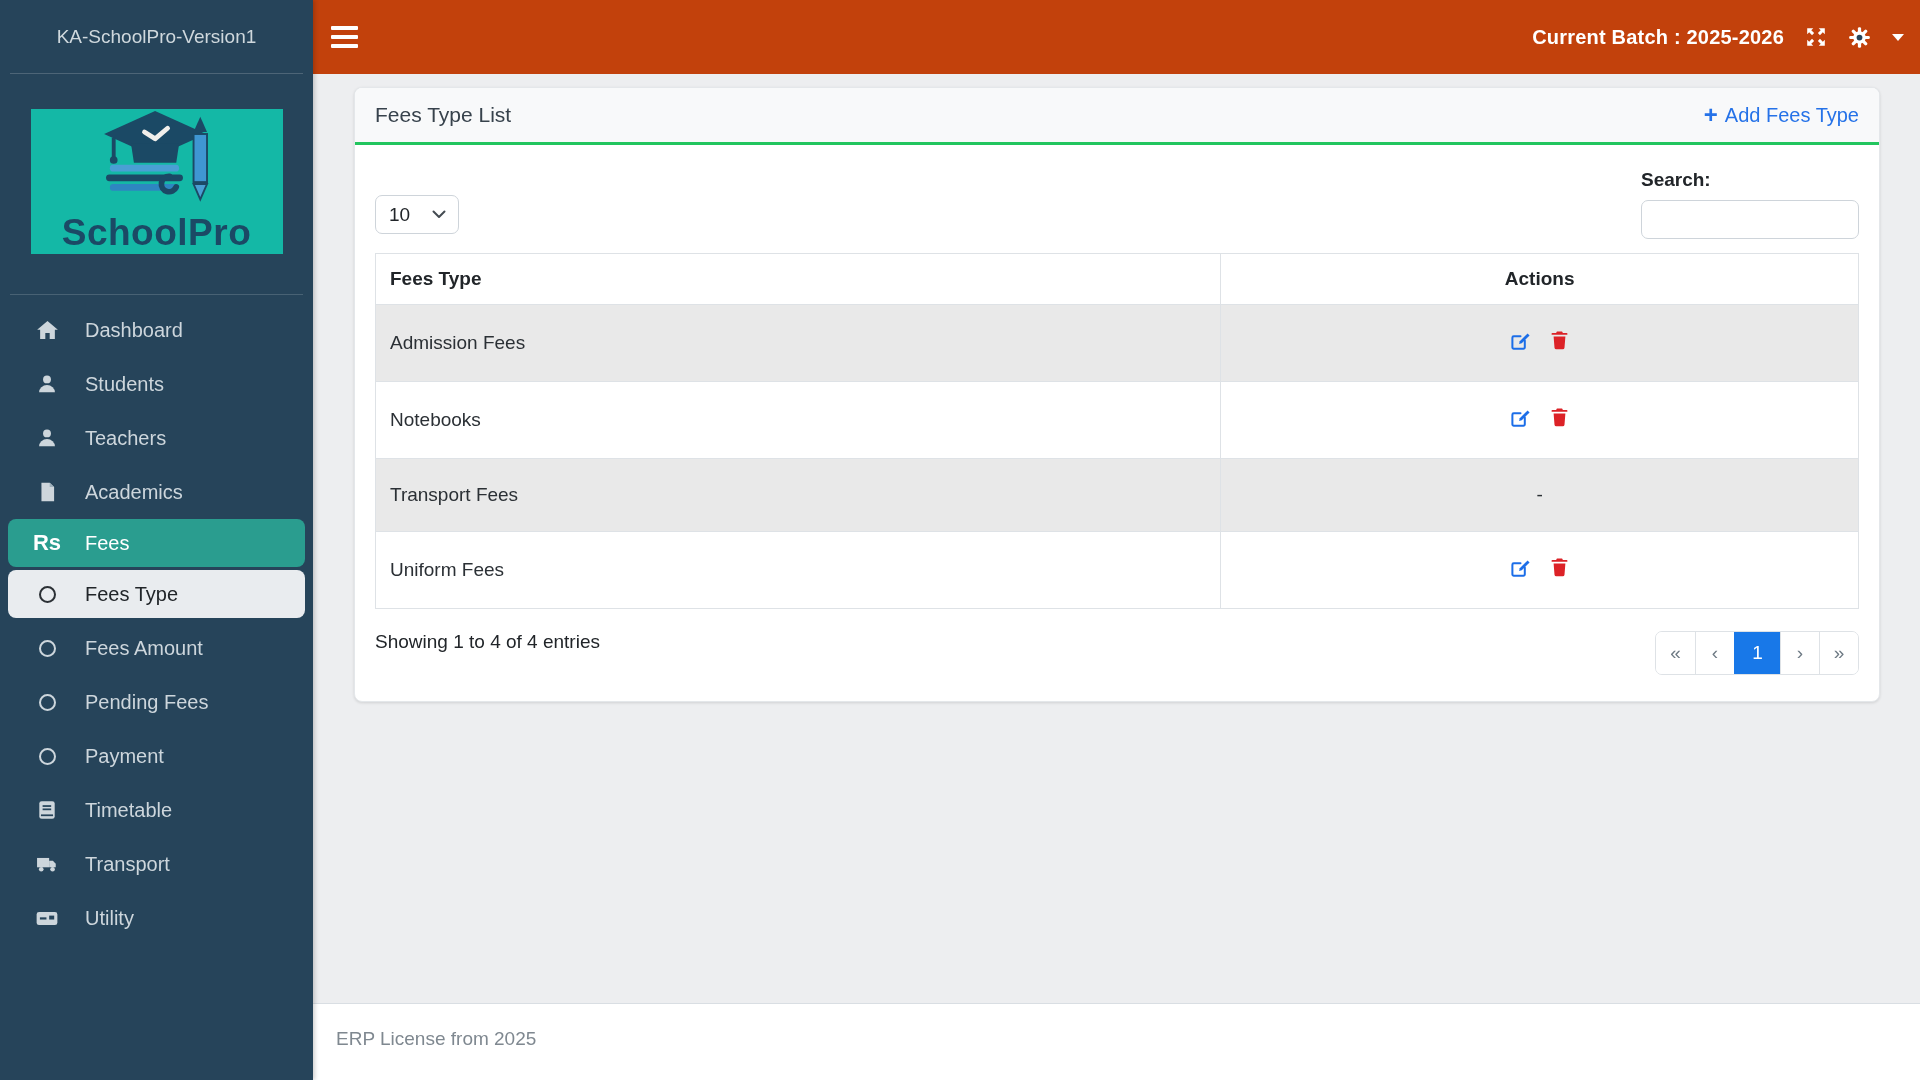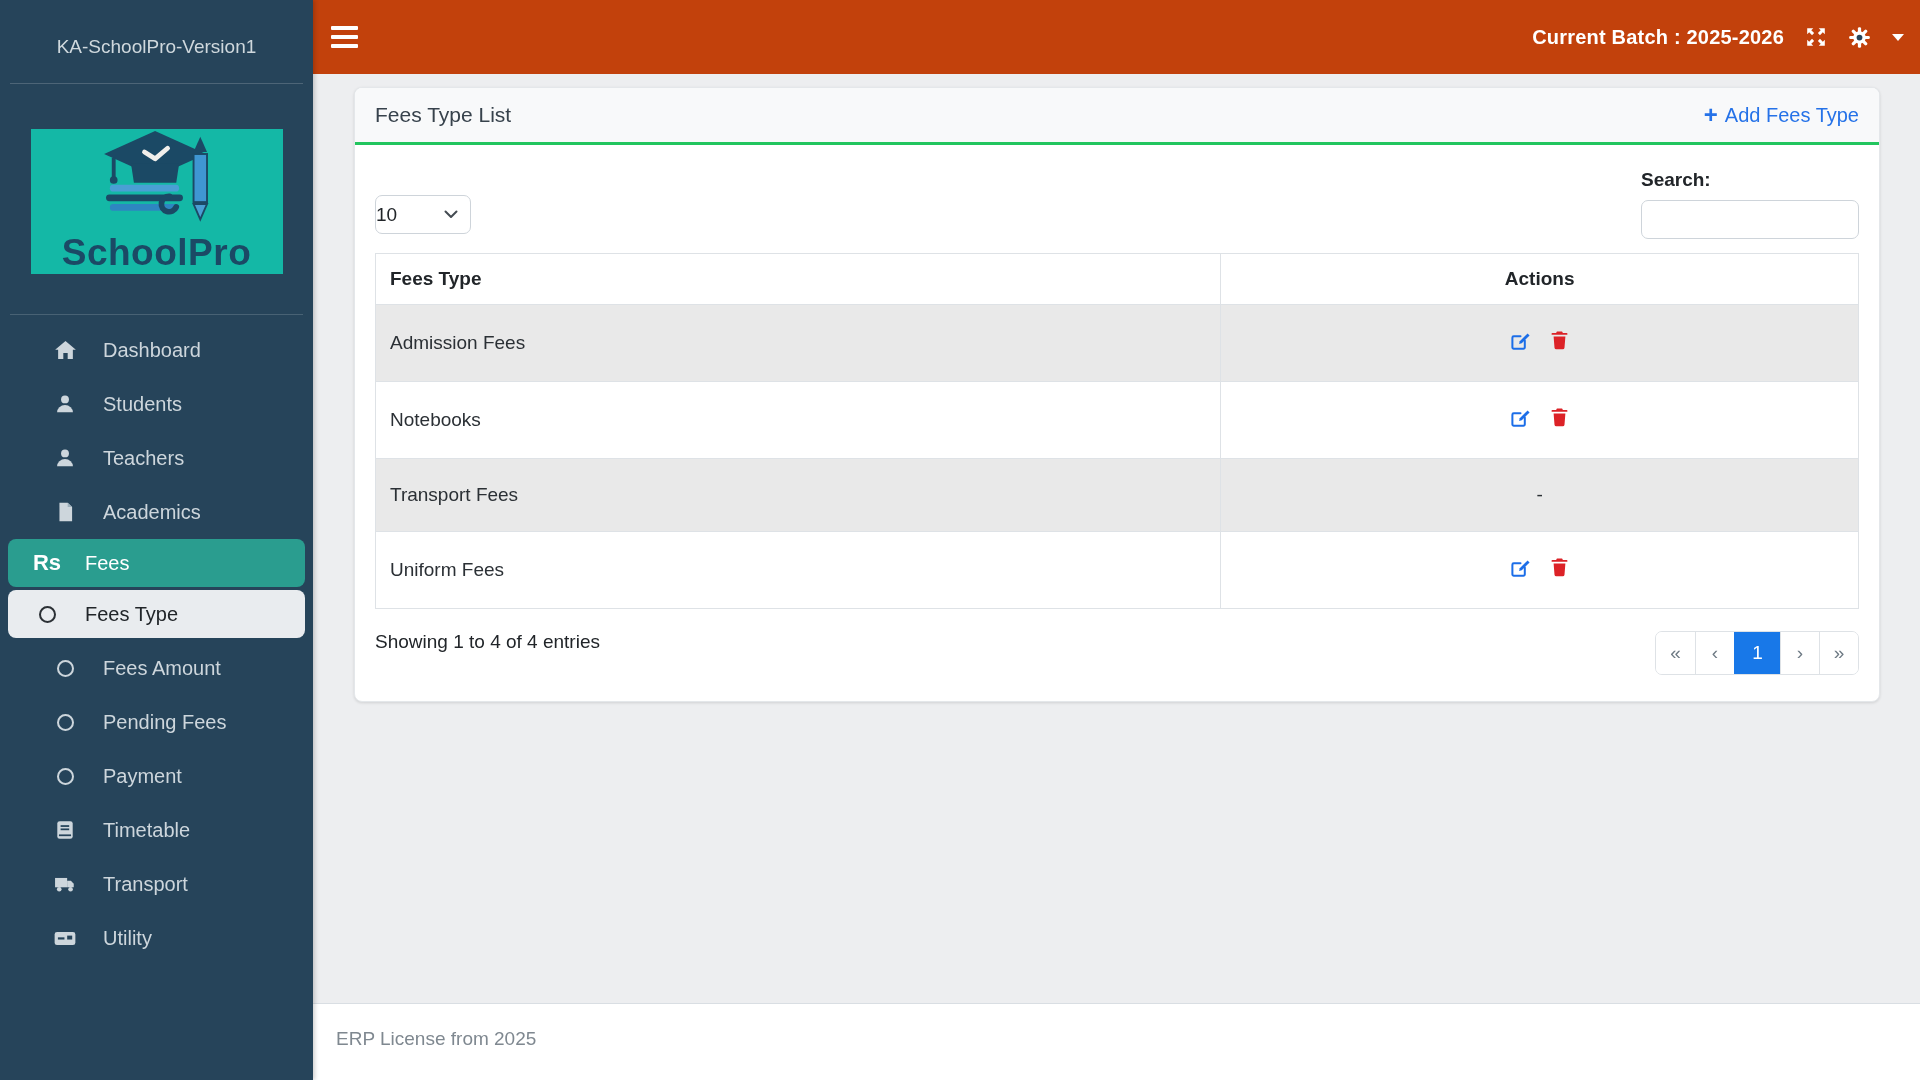--- a/index.html
+++ b/index.html
@@ -13,38 +13,38 @@
 
   
   .sidebar {
     width: 313px; flex: 0 0 313px; height: 1080px;
     background: #26445a; color: #cdd6dc;
     display: flex; flex-direction: column;
     box-shadow: 2px 0 4px rgba(0,0,0,.18);
     z-index: 2;
   }
   .sidebar-header {
-    height: 74px; margin: 10px 10px;
+    height: 74px; margin: 0 10px;
     display: flex; align-items: center; justify-content: center;
     font-size: 19px; color: #cfd8dd;
     border-bottom: 1px solid rgba(255,255,255,.18);
     flex-shrink: 0;
   }
   .logo-card {
     background: #14b8a6; width: 252px; height: 145px;
     margin: 35px auto 0; flex-shrink: 0;
     display: flex; flex-direction: column; align-items: center; justify-content: center;
   }
   .logo-text { font-size: 37px; font-weight: 800; color: #1b4965; letter-spacing: .5px; margin-top: 2px; }
   .sidebar-divider { border-top: 1px solid rgba(255,255,255,.16); margin: 40px 10px 8px; }
 
   .nav { flex: 1; }
   .nav-item {
     height: 54px; display: flex; align-items: center;
-    padding-left: 52px; gap: 25px; font-size: 20px; cursor: pointer;
+    padding-left: 34px; gap: 25px; font-size: 20px; cursor: pointer;
     color: #cdd6dc;
   }
   .nav-item .ic { width: 26px; display: flex; justify-content: center; align-items: center; flex-shrink: 0; }
   .nav-item.active-main {
     background: #2a9d8f; color: #fff;
     margin: 0 8px; padding-left: 26px; border-radius: 8px; height: 48px;
   }
   .nav-item.active-sub {
     background: #e9ecef; color: #212529;
     margin: 3px 8px; padding-left: 26px; border-radius: 8px; height: 48px;
@@ -84,23 +84,23 @@
     color: #2572e8; font-size: 20px; text-decoration: none; cursor: pointer;
     display: flex; align-items: center; gap: 7px;
   }
   .plus-glyph { font-size: 24px; font-weight: 700; line-height: 1; }
 
   .card-body { padding: 24px 20px 26px; min-height: 486px; }
 
   .controls { display: flex; justify-content: space-between; align-items: flex-start; }
   .length-select {
     margin-top: 26px;
-    width: 96px; height: 39px; border: 1px solid #ced4da; border-radius: 7px;
+    width: 84px; height: 39px; border: 1px solid #ced4da; border-radius: 7px;
     display: flex; align-items: center; justify-content: space-between;
-    padding: 0 12px 0 0; font-size: 19px; cursor: pointer; background: #fff;
+    padding: 0 12px 0 13px; font-size: 19px; cursor: pointer; background: #fff;
   }
   .search-box { display: flex; flex-direction: column; }
   .search-label { font-weight: 700; font-size: 19px; margin-bottom: 9px; color: #212529; }
   .search-input {
     width: 218px; height: 39px; border: 1px solid #ced4da; border-radius: 7px;
     font-size: 18px; padding: 0 10px; outline: none; background: #fff;
     font-family: "Liberation Sans", sans-serif;
   }
 
   

